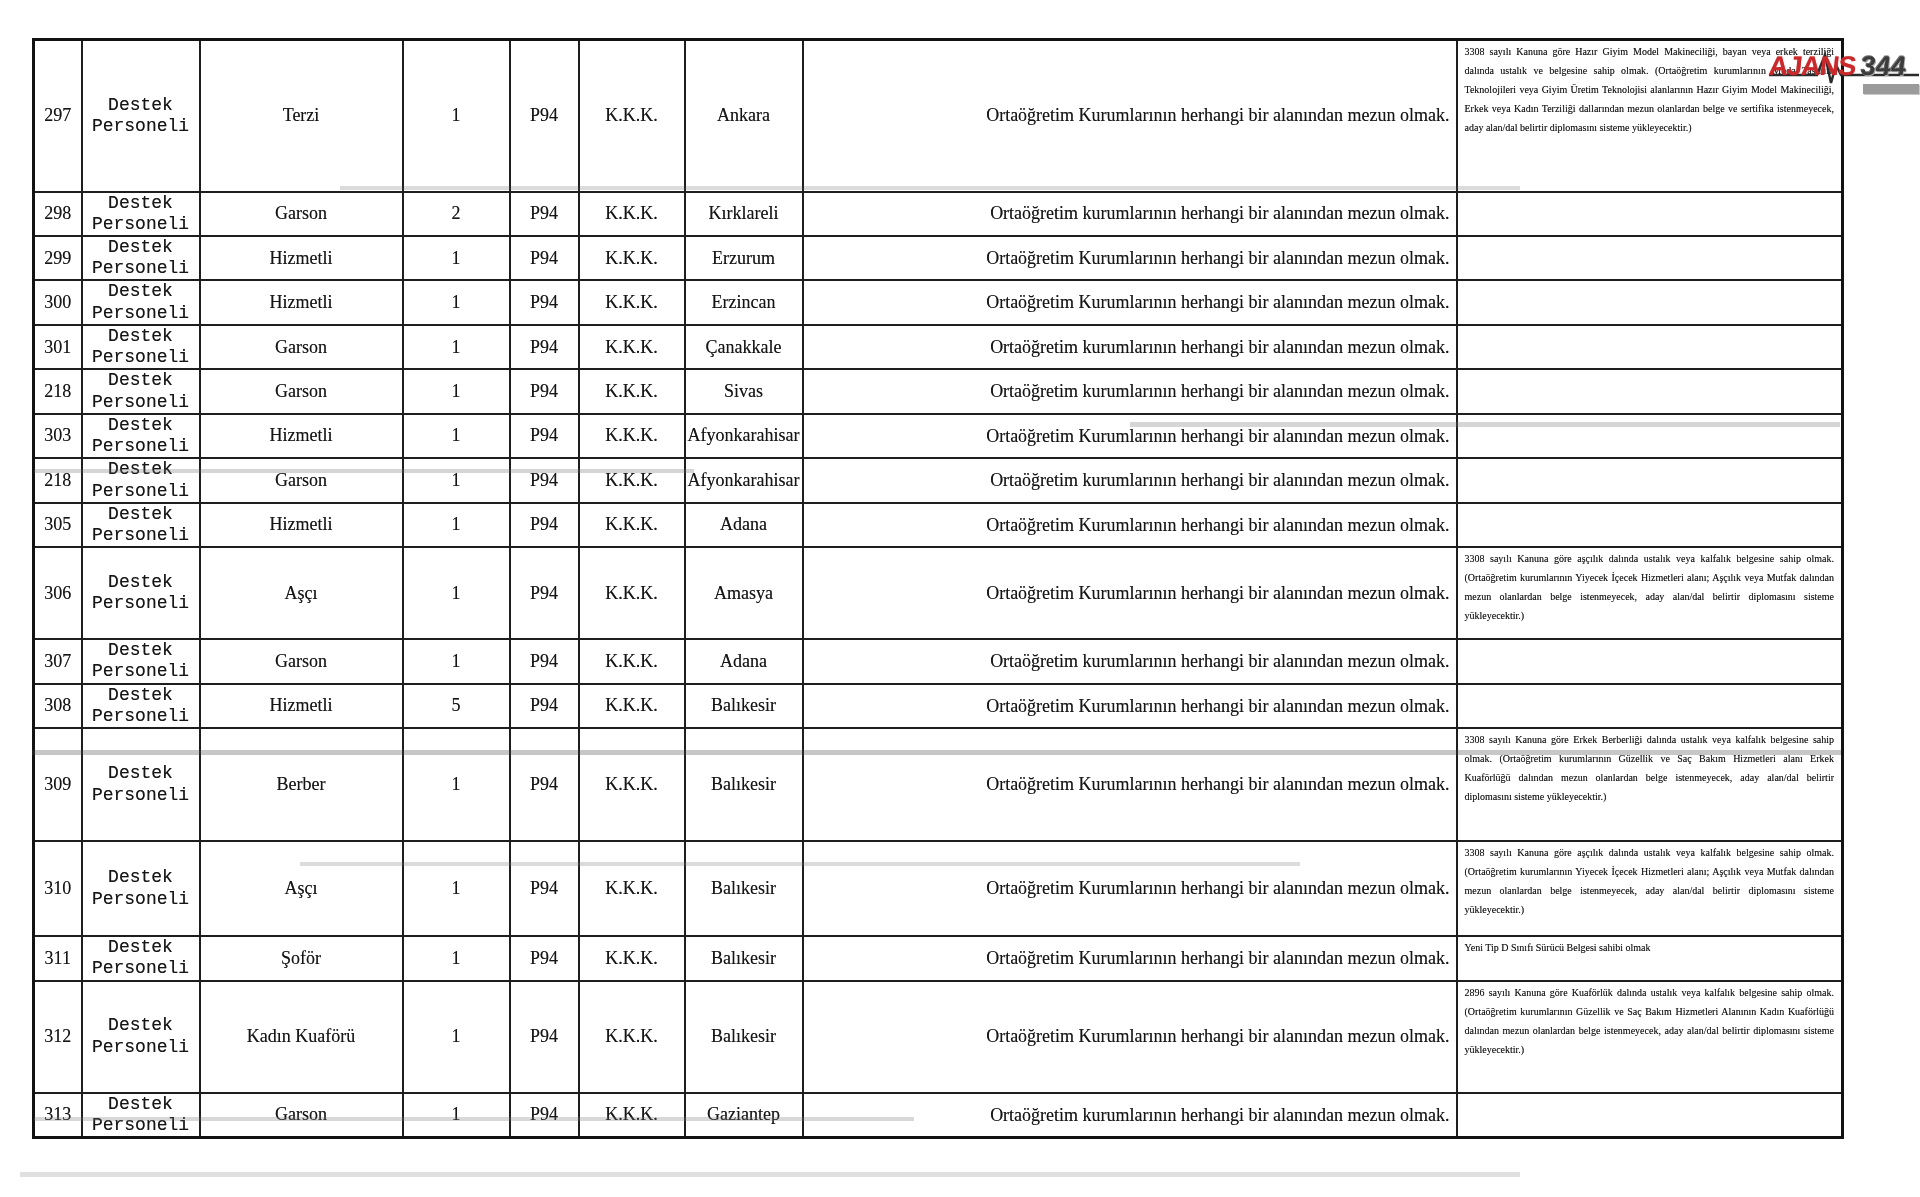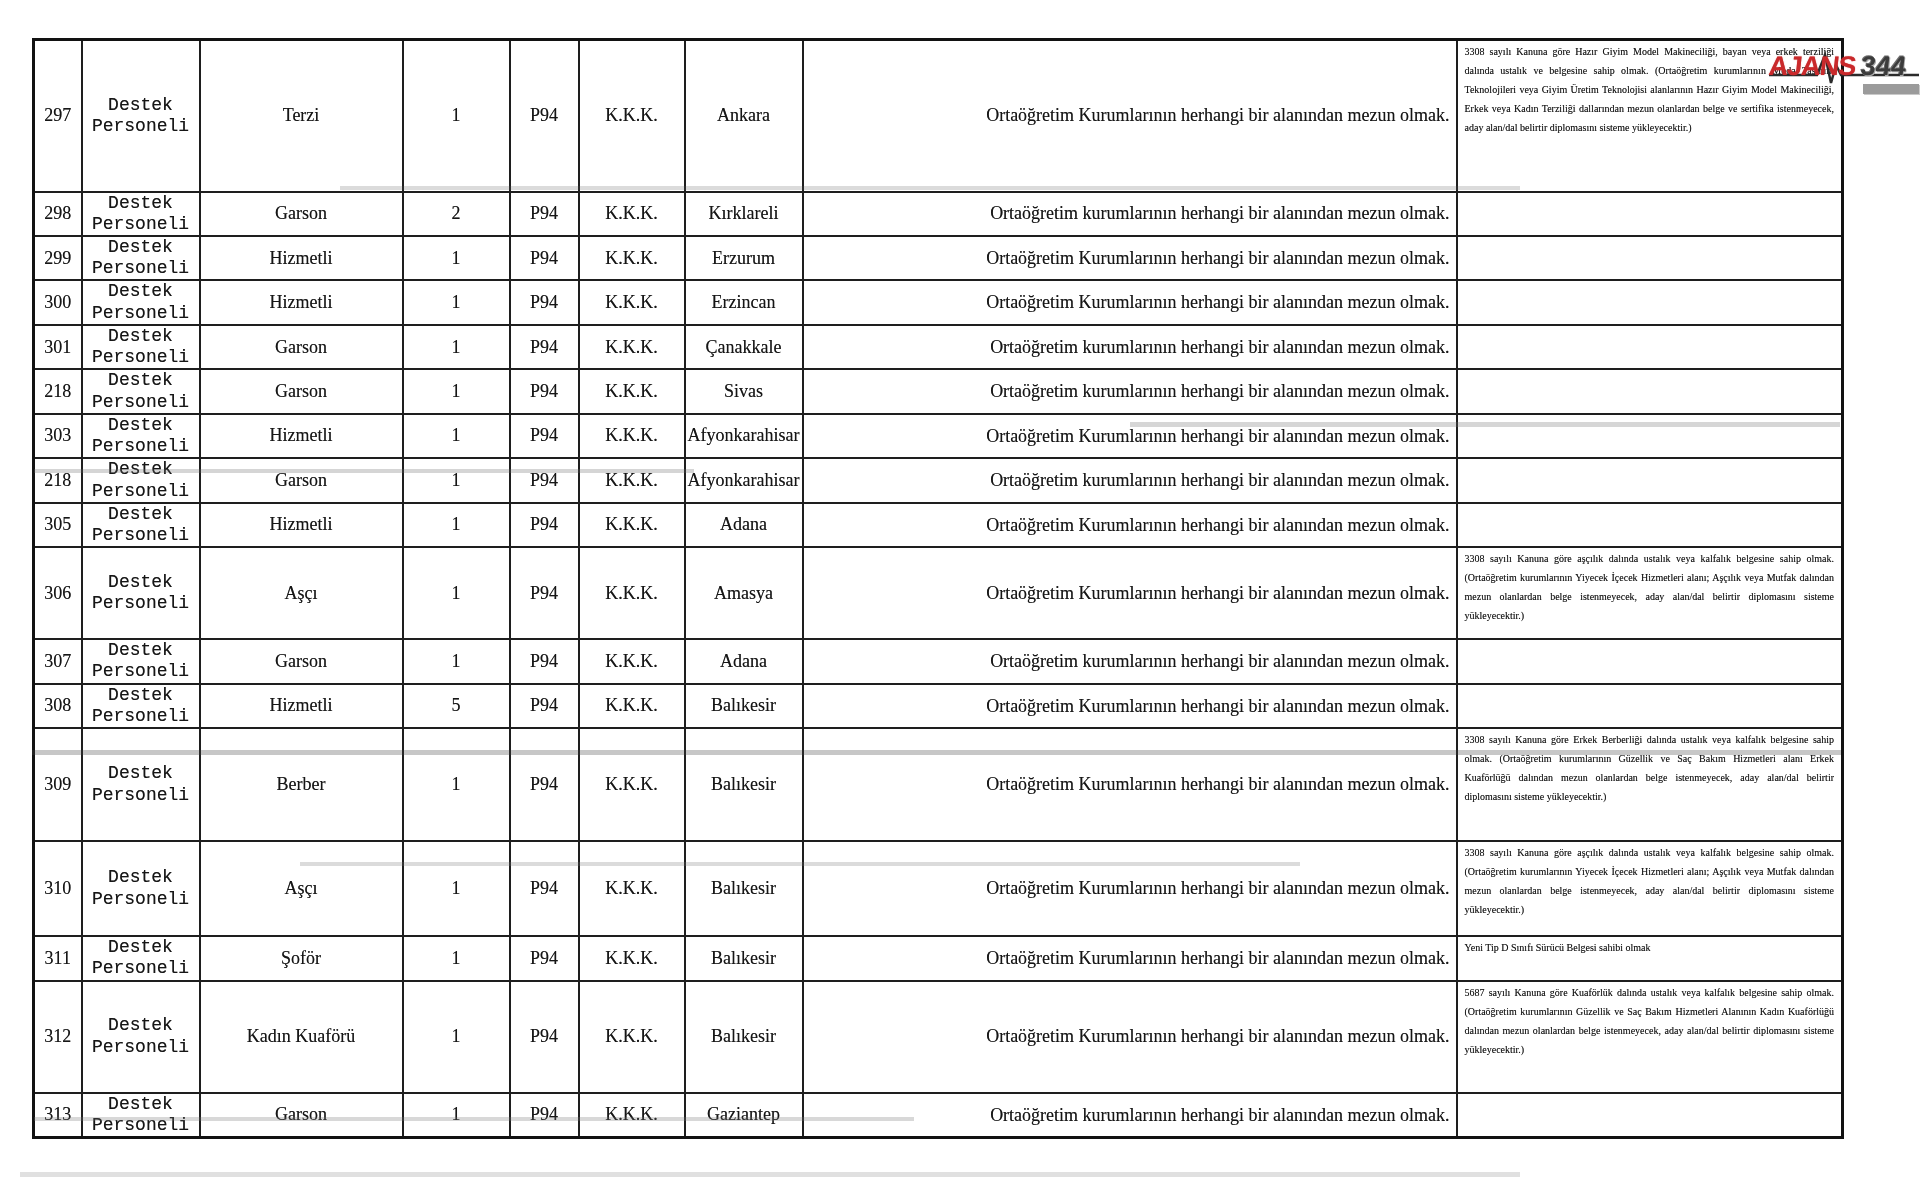--- a/index.html
+++ b/index.html
@@ -300,21 +300,21 @@
         <tr>
       <td class="c-no">312</td>
       <td class="c-unit">Destek Personeli</td>
       <td class="c-title">Kadın Kuaförü</td>
       <td class="c-count">1</td>
       <td class="c-score">P94</td>
       <td class="c-inst">K.K.K.</td>
       <td class="c-city">Balıkesir</td>
       <td class="c-req">Ortaöğretim Kurumlarının herhangi bir alanından mezun olmak.</td>
       <td class="c-spec">
-            <div class="spec-text">5687 sayılı Kanuna göre Kuaförlük dalında ustalık veya kalfalık belgesine sahip olmak. (Ortaöğretim kurumlarının Güzellik ve Saç Bakım Hizmetleri Alanının Kadın Kuaförlüğü dalından mezun olanlardan belge istenmeyecek, aday alan/dal belirtir diplomasını sisteme yükleyecektir.)</div>
+            <div class="spec-text">2896 sayılı Kanuna göre Kuaförlük dalında ustalık veya kalfalık belgesine sahip olmak. (Ortaöğretim kurumlarının Güzellik ve Saç Bakım Hizmetleri Alanının Kadın Kuaförlüğü dalından mezun olanlardan belge istenmeyecek, aday alan/dal belirtir diplomasını sisteme yükleyecektir.)</div>
           </td>
     </tr>
         <tr>
       <td class="c-no">313</td>
       <td class="c-unit">Destek Personeli</td>
       <td class="c-title">Garson</td>
       <td class="c-count">1</td>
       <td class="c-score">P94</td>
       <td class="c-inst">K.K.K.</td>
       <td class="c-city">Gaziantep</td>

